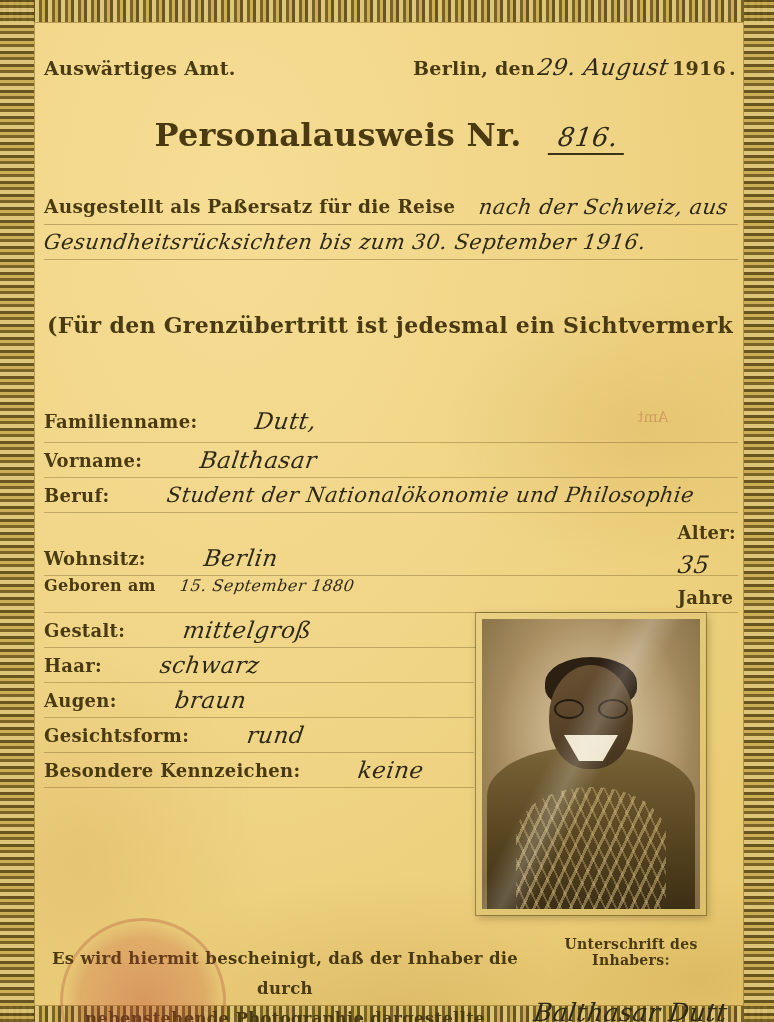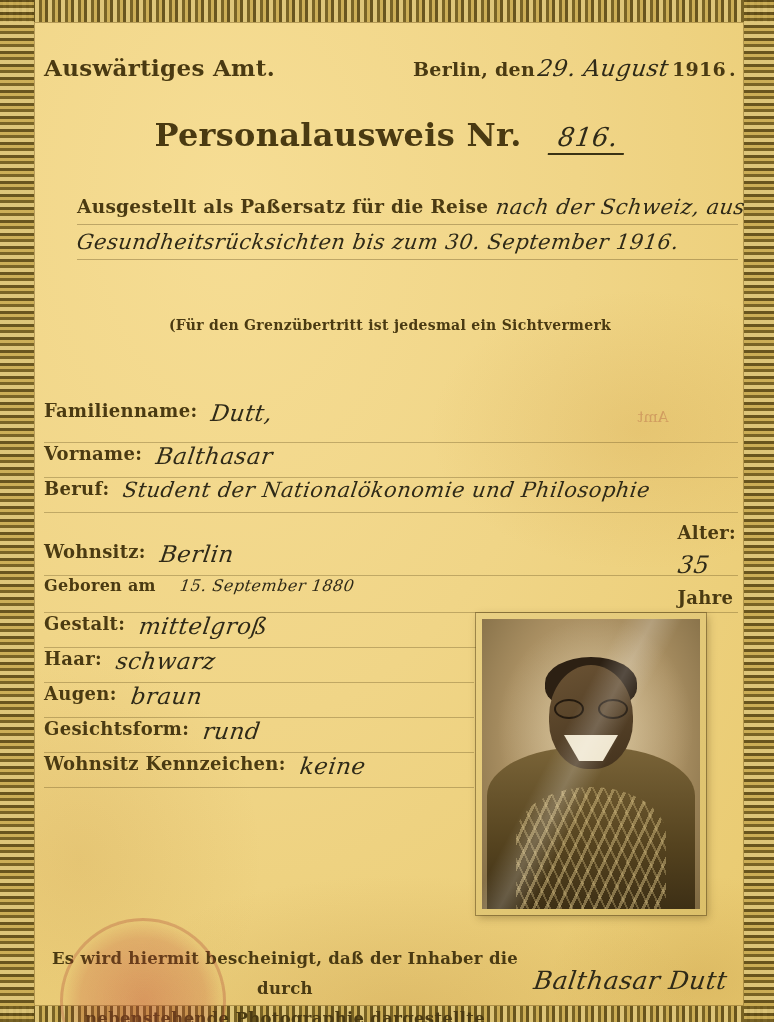--- a/index.html
+++ b/index.html
@@ -85,21 +85,21 @@
     color: #2f2a18;
     transform: skewX(-8deg);
     display: inline-block;
     letter-spacing: .5px;
   }
 
   .row1 {
     position: absolute; left: 4px; top: 26px; width: 692px;
     display: flex; align-items: baseline; justify-content: space-between;
   }
-  .office { font-size: 23px; }
+  .office { font-size: 19px; }
   .dateline { font-size: 19px; display: flex; align-items: baseline; gap: 3px; }
   .dateline .hand { font-size: 23px; }
 
   .title {
     position: absolute; left: 0; top: 88px; width: 700px;
     text-align: center;
     display: flex; justify-content: center; align-items: baseline; gap: 28px;
   }
   .title .t { font-size: 32px; }
   .idnum {
@@ -109,38 +109,38 @@
   }
 
   .purpose {
     position: absolute; left: 4px; top: 162px; width: 694px;
     font-size: 18.5px; line-height: 34px;
   }
   .purpose .line {
     position: relative;
     border-bottom: 1px solid rgba(90,70,25,.35);
     height: 34px;
-    display: flex; align-items: flex-end; gap: 8px;
+    display: flex; align-items: flex-end; gap: 24px;
     white-space: nowrap;
-    margin-left: 33px;
   }
   .purpose .hand { font-size: 21px; }
 
   .note {
     position: absolute; left: 0; top: 283px; width: 700px;
-    text-align: center; font-size: 14px; line-height: 28px;
+    text-align: center; font-size: 22px; line-height: 28px;
   }
 
   .fields { position: absolute; left: 4px; top: 372px; width: 694px; }
   .field {
     position: relative;
     height: 34px;
     border-bottom: 1px solid rgba(90,70,25,.32);
-    display: flex; align-items: flex-start;
+    display: flex; align-items: center;
     white-space: nowrap;
+    gap: 44px;
   }
   .field .lbl { font-size: 18px; }
   .field .val { font-size: 23px; margin-left: 14px; }
   .field.tall { height: 42px; }
   .spacer { height: 28px; }
 
   .born-row {
     position: relative; height: 36px;
     border-bottom: 1px solid rgba(90,70,25,.32);
     display: flex; align-items: baseline; white-space: nowrap; gap: 24px;
@@ -344,33 +344,34 @@
         <span class="lbl fraktur">Augen:</span>
         <span class="val hand">braun</span>
       </div>
 
       <div class="field" style="width:430px">
         <span class="lbl fraktur">Gesichtsform:</span>
         <span class="val hand">rund</span>
       </div>
 
       <div class="field" style="width:430px">
-        <span class="lbl fraktur">Wohnsitz Kennzeichen:</span>
+        <span class="lbl fraktur">Besondere Kennzeichen:</span>
         <span class="val hand">keine</span>
       </div>
 
     </div>
 
     <div class="footer-text fraktur">
       <div>Es wird hiermit bescheinigt, daß der Inhaber die durch</div>
       <div>nebenstehende Photographie dargestellte Person ist und die</div>
 
     </div>
 
     <div class="sig-block">
+      <div class="sig-caption fraktur">Unterschrift des Inhabers:</div>
       <div class="sig-line hand">Balthasar Dutt</div>
     </div>
 
   </div>
 
   <div class="photo-wrap">
     <div class="photo">
       <div class="ph-bg"></div>
       <div class="ph-body"></div>
       <div class="ph-embroidery"></div>

